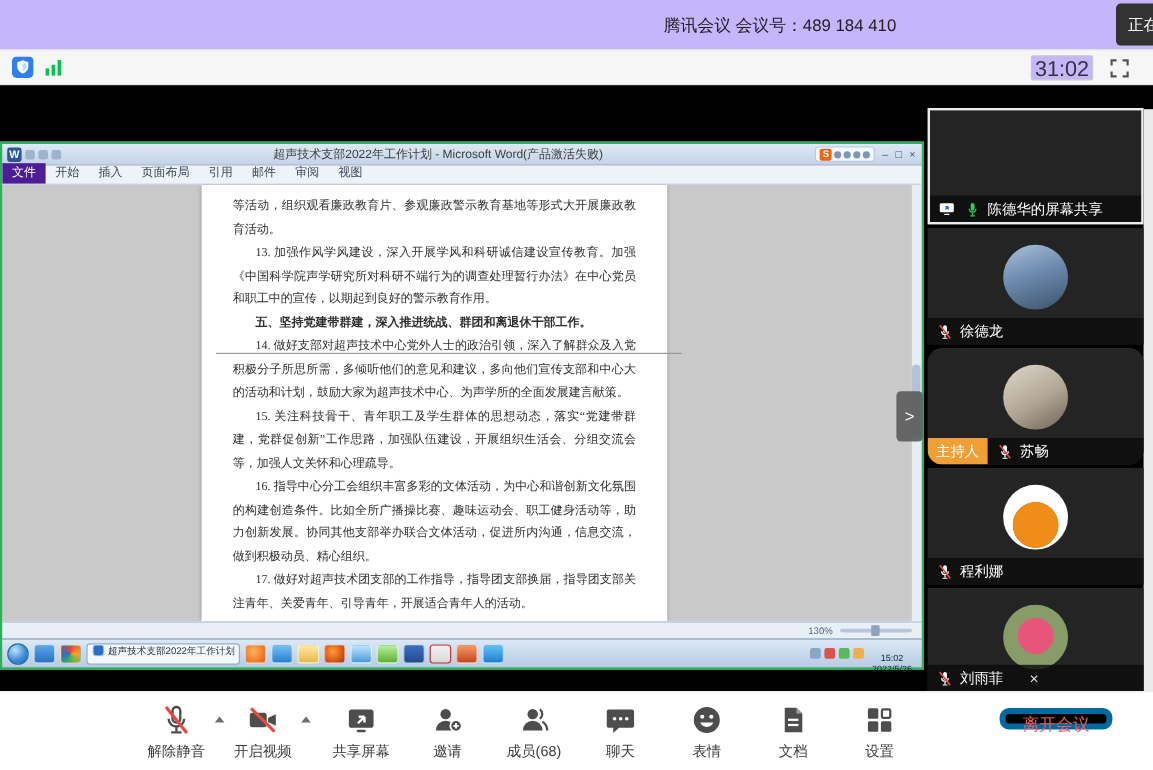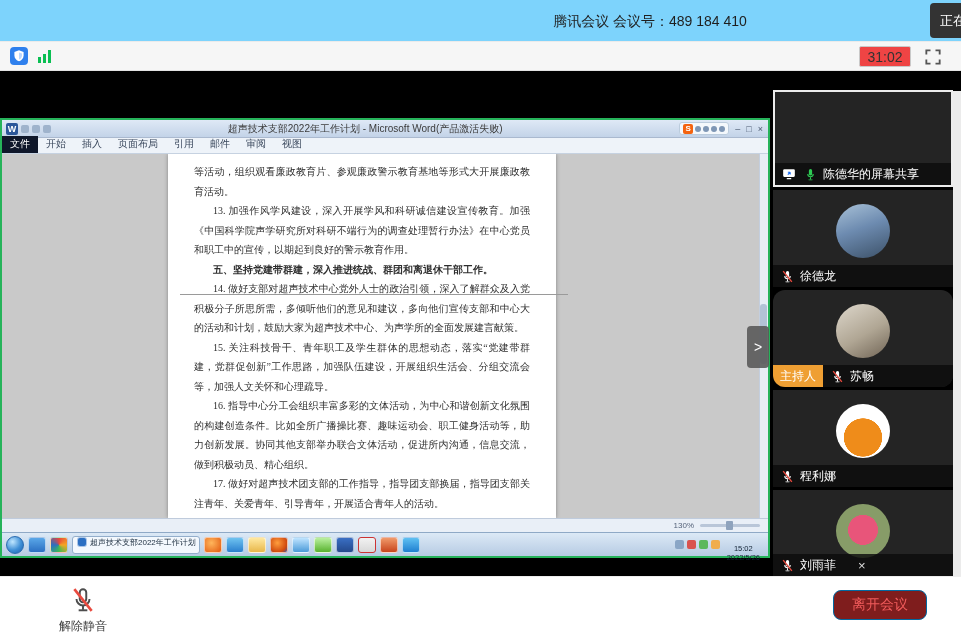--- a/index.html
+++ b/index.html
@@ -1,38 +1,38 @@
 <!DOCTYPE html>
 <html><head>
 <meta charset="utf-8">
 <style>
   * { margin:0; padding:0; box-sizing:border-box; }
   html,body { width:961px; height:642px; overflow:hidden; background:#fff;
               font-family:"Liberation Sans", sans-serif; }
 
   
-  .topbar { position:absolute; left:0; top:0; width:961px; height:42px; background:#7dd3fc;
+  .topbar { position:absolute; left:0; top:0; width:961px; height:42px; background:#c4b5fd;
             border-bottom:1px solid #ebebeb; }
   .meeting-title { position:absolute; left:380px; top:0; width:540px; height:42px; line-height:42px;
                    text-align:center; font-size:14px; color:#1f1f1f; }
   .share-indicator { position:absolute; right:0; top:3px; height:35px; width:31px; background:#333;
                      border-radius:4px 0 0 4px; color:#fff; font-size:13px; line-height:35px;
                      padding-left:10px; overflow:hidden; white-space:nowrap; }
 
   
   .subbar { position:absolute; left:0; top:42px; width:961px; height:29px; background:#f6f6f6;
             border-bottom:1px solid #e2e2e2; }
   .shield { position:absolute; left:10px; top:5px; width:18px; height:18px; }
   .signal { position:absolute; left:38px; top:7px; width:16px; height:14px; display:flex;
             align-items:flex-end; gap:2px; }
   .signal i { display:block; width:3px; background:#0abf53; }
   .signal i:nth-child(1){height:6px;} .signal i:nth-child(2){height:9px;} .signal i:nth-child(3){height:13px;}
-  .timer-box { position:absolute; right:50px; top:4px; width:52px; height:21px; background:#ef4444;
+  .timer-box { position:absolute; right:50px; top:4px; width:52px; height:21px; background:#c4b5fd;
                border:1px solid #c9c9c9; border-radius:2px; text-align:center; line-height:20px;
-               font-size:14px; color:#333; }
+               font-size:18px; color:#333; }
   .fs-btn { position:absolute; right:18px; top:5px; width:20px; height:20px; }
 
   
   .stage { position:absolute; left:0; top:71px; width:961px; height:505px; background:#000; }
   .scroll-strip { position:absolute; right:0; top:20px; width:8px; height:485px; background:#ebebeb; }
 
   
   .desktop { position:absolute; left:0; top:47px; width:770px; height:440px;
              border:2px solid #26b35a; background:#cbcbcb; }
   .wtitle { position:absolute; left:0; top:0; width:100%; height:18px;
@@ -46,21 +46,21 @@
   .ime { display:flex; align-items:center; gap:2px; background:#f4f8fc; border:1px solid #bcd;
          border-radius:3px; padding:0 3px; height:13px; margin-right:6px; }
   .ime-s { width:10px; height:10px; background:#f4630f; color:#fff; border-radius:2px; font-size:8px;
            font-weight:bold; text-align:center; line-height:10px; }
   .ime i { width:6px; height:6px; border-radius:50%; background:#7e96b5; display:block; }
   .wctrl { display:flex; gap:6px; padding-right:5px; color:#4b5a70; font-size:9px; }
   .tabsrow { position:absolute; left:0; top:18px; width:100%; height:16px; background:#eef3f9;
              border-bottom:1px solid #c6d2e1; display:flex; align-items:flex-end; font-size:10px;
              color:#39475c; }
   .rtab { padding:1px 8px 2px; }
-  .rtab.active { background:#0f172a; color:#fff; }
+  .rtab.active { background:#4c1d95; color:#fff; }
   .docarea { position:absolute; left:0; top:34px; width:100%; height:364px; background:#c9c9c9;
              overflow:hidden; }
   .page { position:absolute; left:166px; top:0; width:388px; height:364px; background:#fff;
           box-shadow:0 0 4px rgba(0,0,0,.35); padding:8px 26px; overflow:hidden;
           font-family:"Liberation Serif", serif; font-size:10px; line-height:19.5px; color:#2e2e2e;
           text-align:justify; }
   .para { text-indent:1.9em; }
   .para.cont { text-indent:0; }
   .para.head { font-weight:bold; }
   .pbreak { position:absolute; left:178px; top:140px; width:388px; height:2px;
@@ -109,30 +109,30 @@
                 background:rgba(12,12,12,.82); display:flex; align-items:center;
                 color:#fff; font-size:12px;margin-top:32px; }
   .tile-label .mic-s { margin-left:8px; }
   .tile-label .pname { margin-left:6px; white-space:nowrap; overflow:hidden; }
   .badge { height:22px; line-height:22px; padding:0 7px; background:#ef9f33; color:#fff;
            font-size:12px; flex:none; }
   .dismiss { margin-left:22px; color:#ddd; font-size:13px; }
 
   
   .controls { position:absolute; left:0; top:576px; width:961px; height:66px; background:#fff;
-              border-top:1px solid #ededed; display:flex; align-items:flex-start; padding-left:54px;flex-direction:column; }
+              border-top:1px solid #ededed; display:flex; align-items:flex-start; padding-left:118px; }
   .tb-item { width:58px; margin-top:10px; display:flex; flex-direction:column; align-items:center; }
   .tb-icon { width:26px; height:26px; position:relative; color:#4d4d4d; }
   .tb-label { margin-top:5px; font-size:12px; color:#3d3d3d; white-space:nowrap; }
   .tb-caret { width:14px; margin-top:20px; display:flex; justify-content:center; }
   .tb-caret b { width:0; height:0; border-left:4px solid transparent; border-right:4px solid transparent;
                 border-bottom:5px solid #6e6e6e; display:block; }
   .gap10 { width:10px; } .gap14 { width:14px; }
-  .leave { position:absolute; right:34px; top:590px; width:94px; height:30px; background:#7f1d1d;
-           border:1px solid #0369a1; border-radius:8px; color:#f05b5b; font-size:14px;
+  .leave { position:absolute; right:34px; top:590px; width:94px; height:18px; background:#000000;
+           border:5px solid #0369a1; border-radius:8px; color:#f05b5b; font-size:14px;
            font-family:"Liberation Sans", sans-serif; }
 </style>
 </head>
 <body>
 
 <div class="topbar">
   <div class="meeting-title">腾讯会议 会议号：489 184 410</div>
   <div class="share-indicator">正在屏幕共享</div>
 </div>
 

